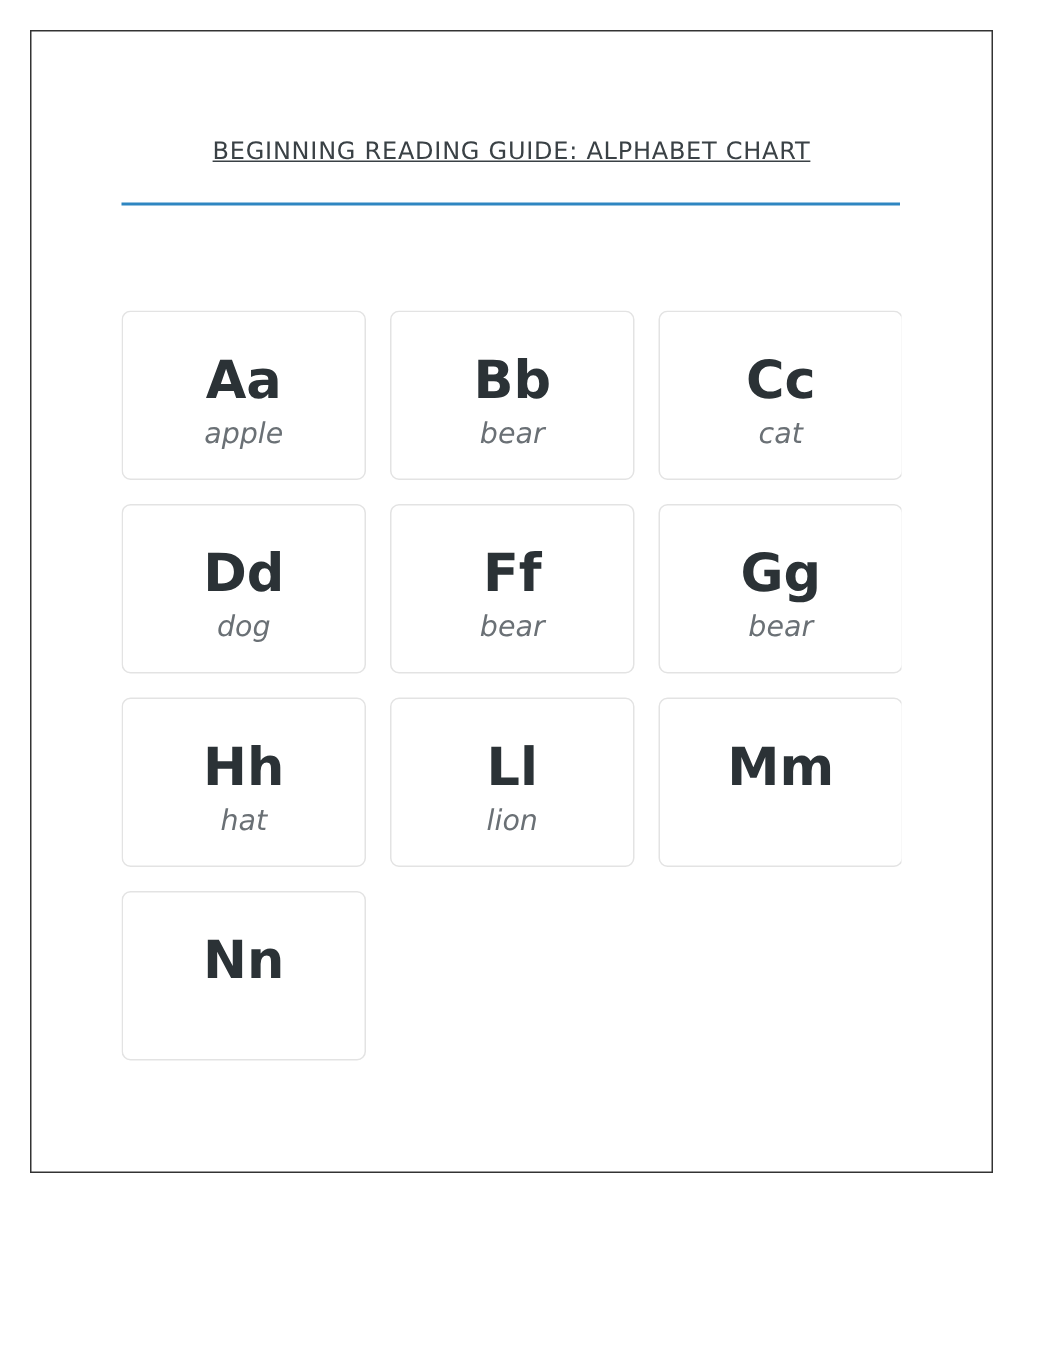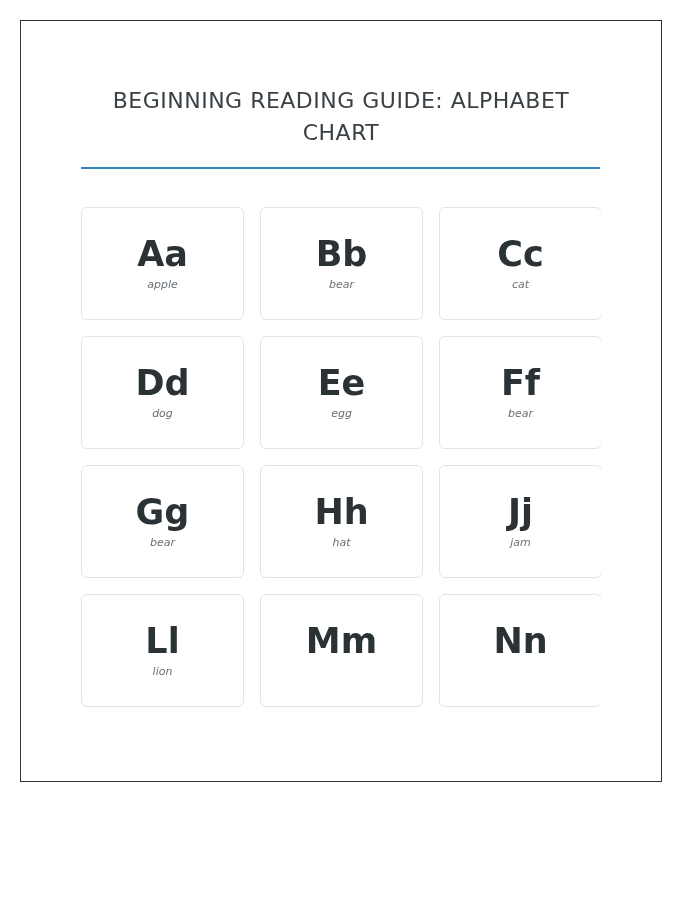--- a/index.html
+++ b/index.html
@@ -2,29 +2,29 @@
 <html><head>
 <meta charset="utf-8">
 <style>
   html, body { margin:0; padding:0; background:#ffffff; }
   body { width:700px; height:900px; position:relative; overflow:hidden;
          font-family:"DejaVu Sans","Liberation Sans",sans-serif; }
   .frame { position:absolute; left:20px; top:20px; width:640px; height:760px;
            border:1px solid #333333; box-sizing:content-box; pointer-events:none; z-index:2; }
   .page { position:absolute; left:81px; top:20px; width:520px; }
   .title { margin:0; padding-top:65px; text-align:center; font-weight:300;
-           font-family:"DejaVu Sans",sans-serif; font-size:22px; line-height:32px;
-           letter-spacing:0.5px; color:#3a4145; text-transform:uppercase; font-weight:normal; }
+           font-family:"DejaVu Sans",sans-serif; font-size:16px; line-height:32px;
+           letter-spacing:0.5px; color:#3a4145; text-transform:uppercase; font-weight:normal;text-decoration:underline; }
   .rule { height:2px; background:#2e86c1; margin-top:18px; width:519px; }
   .grid-wrap { position:absolute; left:81px; top:207px; width:520px; height:595px; overflow:hidden; }
   .grid { display:grid; grid-template-columns:163px 163px 163px; column-gap:16px; row-gap:16px; }
   .card { height:113px; border:1px solid #e3e3e3; border-radius:6px; box-sizing:border-box;
           display:flex; flex-direction:column; align-items:center; background:#fff; }
   .letter { margin-top:24px; font-size:35px; line-height:44px; font-weight:600; color:#2b3236; }
-  .word { margin-top:2px; font-size:11px; font-style:italic; color:#6a7075; }
+  .word { margin-top:2px; font-size:19px; font-style:italic; color:#6a7075; }
 </style>
 </head>
 <body>
 
 <div class="frame"></div>
 
 <div class="page">
   <h1 class="title">Beginning Reading Guide: Alphabet Chart</h1>
   <div class="rule"></div>
 </div>
@@ -41,38 +41,30 @@
       </div>
       <div class="card">
         <div class="letter">Cc</div>
         <div class="word">cat</div>
       </div>
       <div class="card">
         <div class="letter">Dd</div>
         <div class="word">dog</div>
       </div>
       <div class="card">
-        <div class="letter">Ee</div>
-        <div class="word">egg</div>
-      </div>
-      <div class="card">
         <div class="letter">Ff</div>
         <div class="word">bear</div>
       </div>
       <div class="card">
         <div class="letter">Gg</div>
         <div class="word">bear</div>
       </div>
       <div class="card">
         <div class="letter">Hh</div>
         <div class="word">hat</div>
-      </div>
-      <div class="card">
-        <div class="letter">Jj</div>
-        <div class="word">jam</div>
       </div>
       <div class="card">
         <div class="letter">Ll</div>
         <div class="word">lion</div>
       </div>
       <div class="card">
         <div class="letter">Mm</div>
         <div class="word"></div>
       </div>
       <div class="card">

